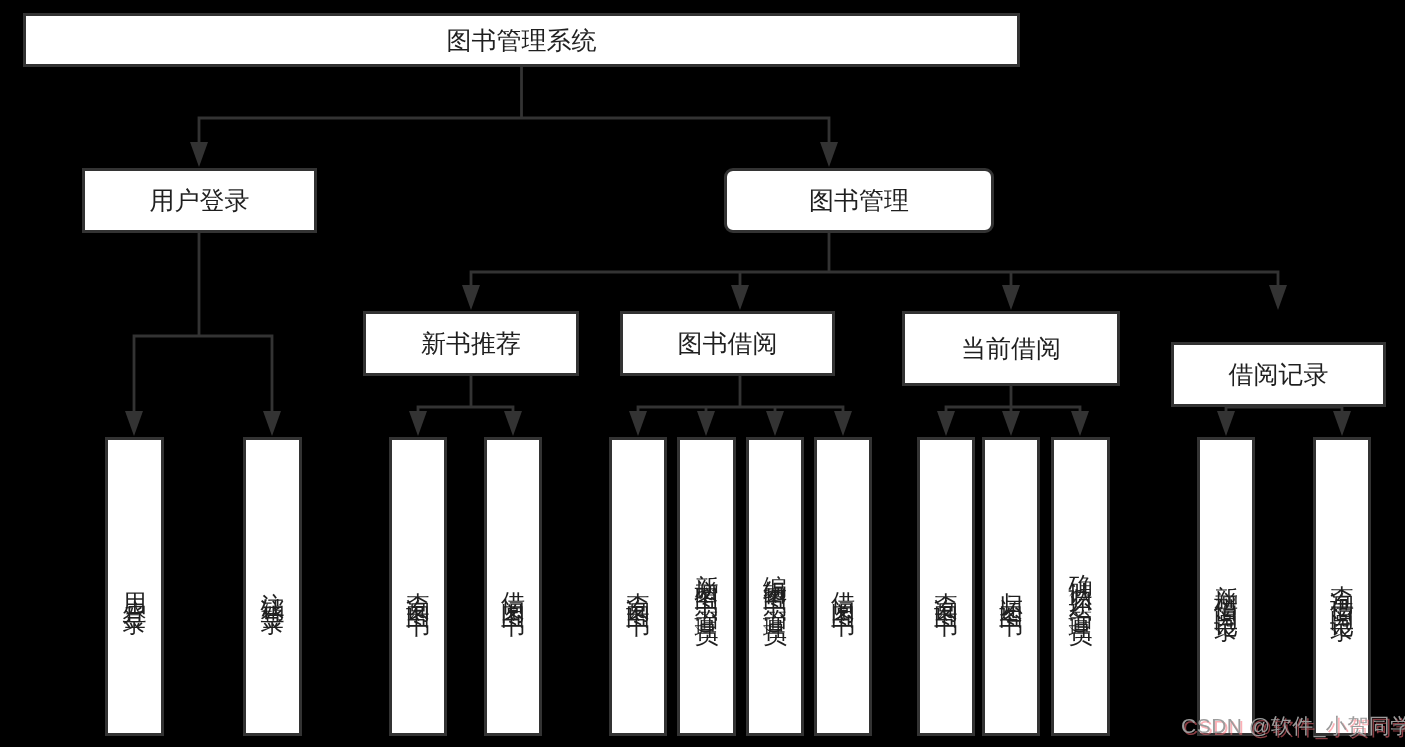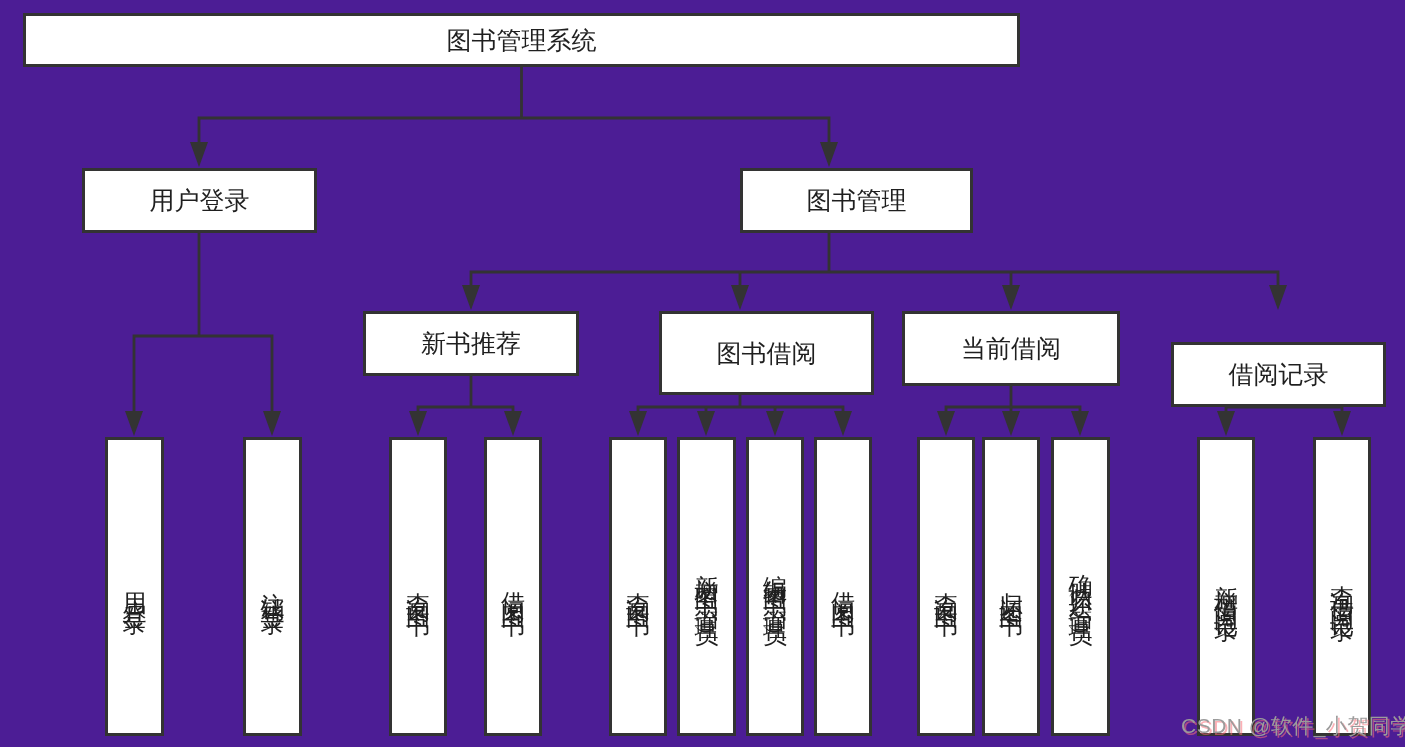--- a/index.html
+++ b/index.html
@@ -4,21 +4,21 @@
 <style>
   html, body {
     margin: 0;
     padding: 0;
     background: #ffffff;
   }
   #stage {
     position: relative;
     width: 1405px;
     height: 747px;
-    background: #4c1d95;
+    background: #000000;
     font-family: "Liberation Sans", sans-serif;
     overflow: hidden;
   }
   #connectors {
     position: absolute;
     left: 0; top: 0;
     width: 1405px;
     height: 747px;
   }
   .node {
@@ -29,23 +29,23 @@
     display: flex;
     align-items: center;
     justify-content: center;
     color: #1f1f1f;
     font-size: 25px;
     line-height: 1;
     white-space: nowrap;
   }
   .node-root   { left: 23px;   top: 13px;  width: 997px; height: 54px; }
   .node-l2-a   { left: 82px;   top: 168px; width: 235px; height: 65px; }
-  .node-l2-b   { left: 740px;  top: 168px; width: 233px; height: 65px; }
+  .node-l2-b   { left: 724px;  top: 168px; width: 270px; height: 65px; border-radius: 9px; }
   .node-l3-a   { left: 363px;  top: 311px; width: 216px; height: 65px; }
-  .node-l3-b   { left: 659px;  top: 311px; width: 215px; height: 84px; }
+  .node-l3-b   { left: 620px;  top: 311px; width: 215px; height: 65px; }
   .node-l3-c   { left: 902px;  top: 311px; width: 218px; height: 75px; }
   .node-l3-d   { left: 1171px; top: 311px; width: 215px; height: 65px; margin-top: 31px; }
   .leaf {
     position: absolute;
     top: 437px;
     height: 299px;
     box-sizing: border-box;
     border: 3px solid #333333;
     background: #ffffff;
     display: flex;

